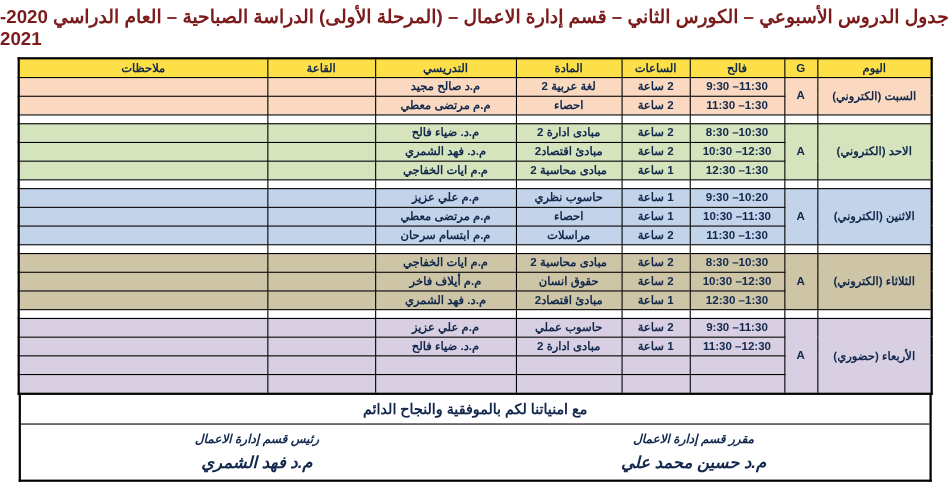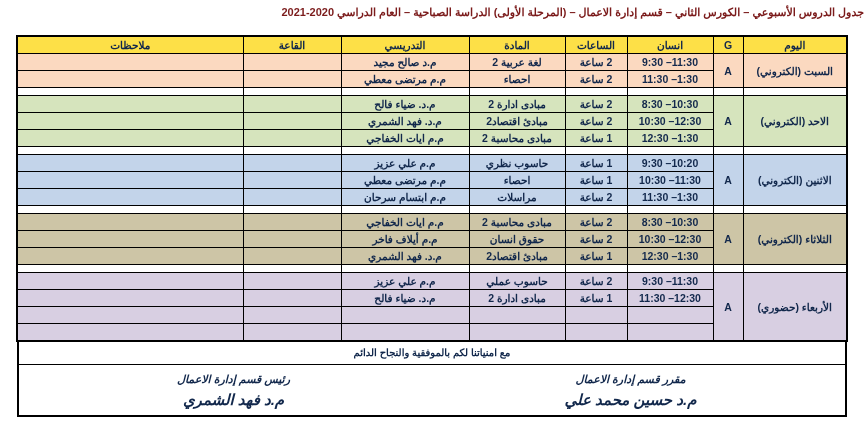--- a/index.html
+++ b/index.html
@@ -14,25 +14,25 @@
     color: #000000;
     overflow: hidden;
   }
   .page {
     width: 864px;
     height: 447px;
     position: relative;
     box-sizing: border-box;
   }
   .title {
-    text-align: right;
-    font-size: 11px;
+    text-align: left;
+    font-size: 17px;
     font-weight: bold;
     color: #7b1b1b;
-    padding: 6px 0 16px 0;
+    padding: 6px 0 5px 0;
     letter-spacing: 0px;
     line-height: 1.2;
   }
   table.sched {
     border-collapse: collapse;
     table-layout: fixed;
     width: 830px;
     margin: 0 auto;
     border: 2px solid #000;
   }
@@ -88,21 +88,21 @@
   }
   .footer {
     width: 830px;
     margin: 0 auto;
     border: 2px solid #000;
     border-top: none;
     box-sizing: border-box;
   }
   .footer-line {
     text-align: center;
-    font-size: 10px;
+    font-size: 13px;
     font-weight: bold;
     color: #12284c;
     padding: 5px 0 6px 0;
     border-bottom: 1px solid #000;
   }
   .footer-cols {
     display: flex;
     flex-direction: row;
     padding: 6px 16px 4px 16px;
     box-sizing: border-box;
@@ -133,21 +133,21 @@
         <col class="c-hours">
       <col class="c-subj">
         <col class="c-teach">
         <col class="c-hall">
         <col class="c-notes">
     </colgroup>
     <thead>
       <tr>
         <th>اليوم</th>
         <th>G</th>
-        <th>انسان</th>
+        <th>فالح</th>
         <th>الساعات</th>
         <th>المادة</th>
         <th>التدريسي</th>
         <th>القاعة</th>
         <th>ملاحظات</th>
       </tr>
     </thead>
     <tbody id="sched-body">
         <tr style="background: rgb(251, 217, 192);">
           <td class="day" rowspan="2">السبت (الكتروني)</td>

